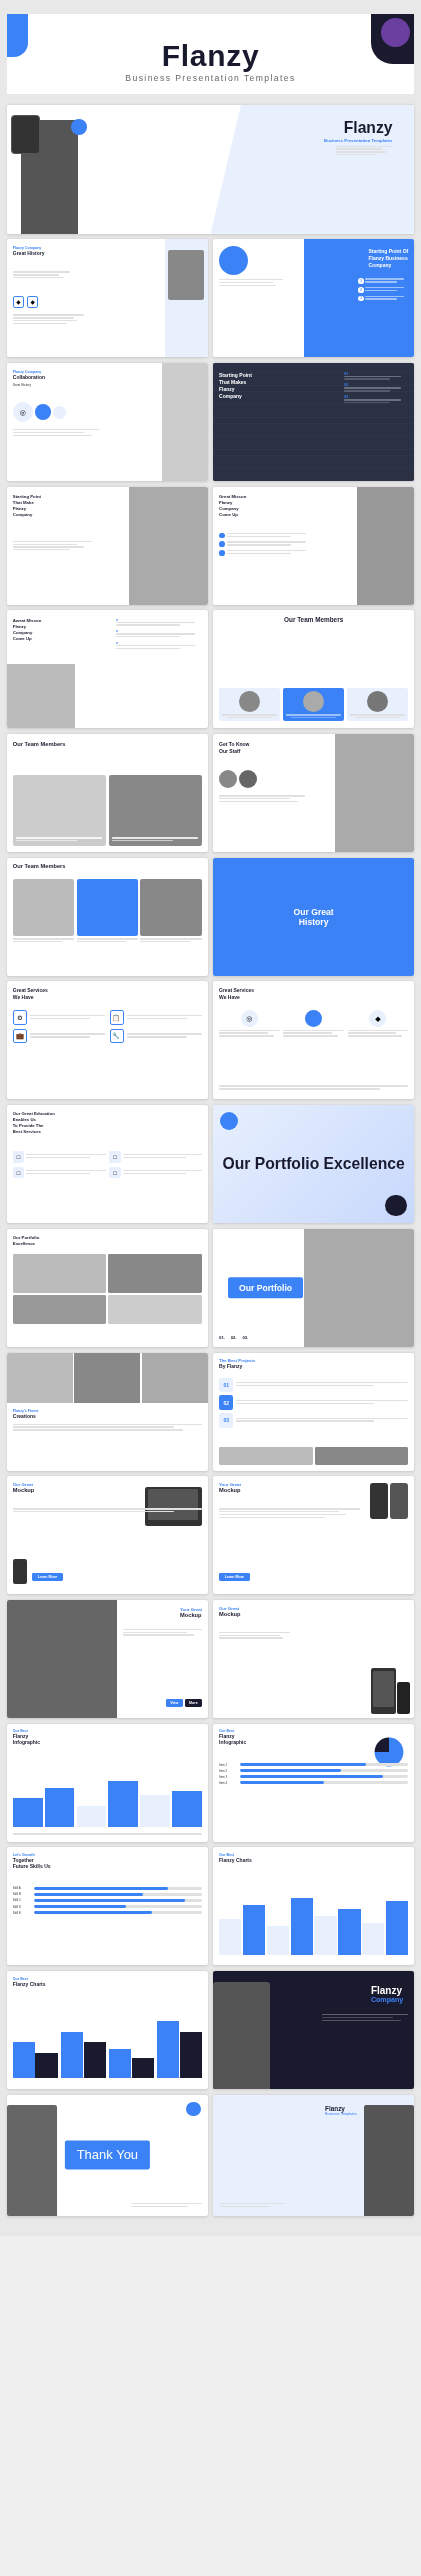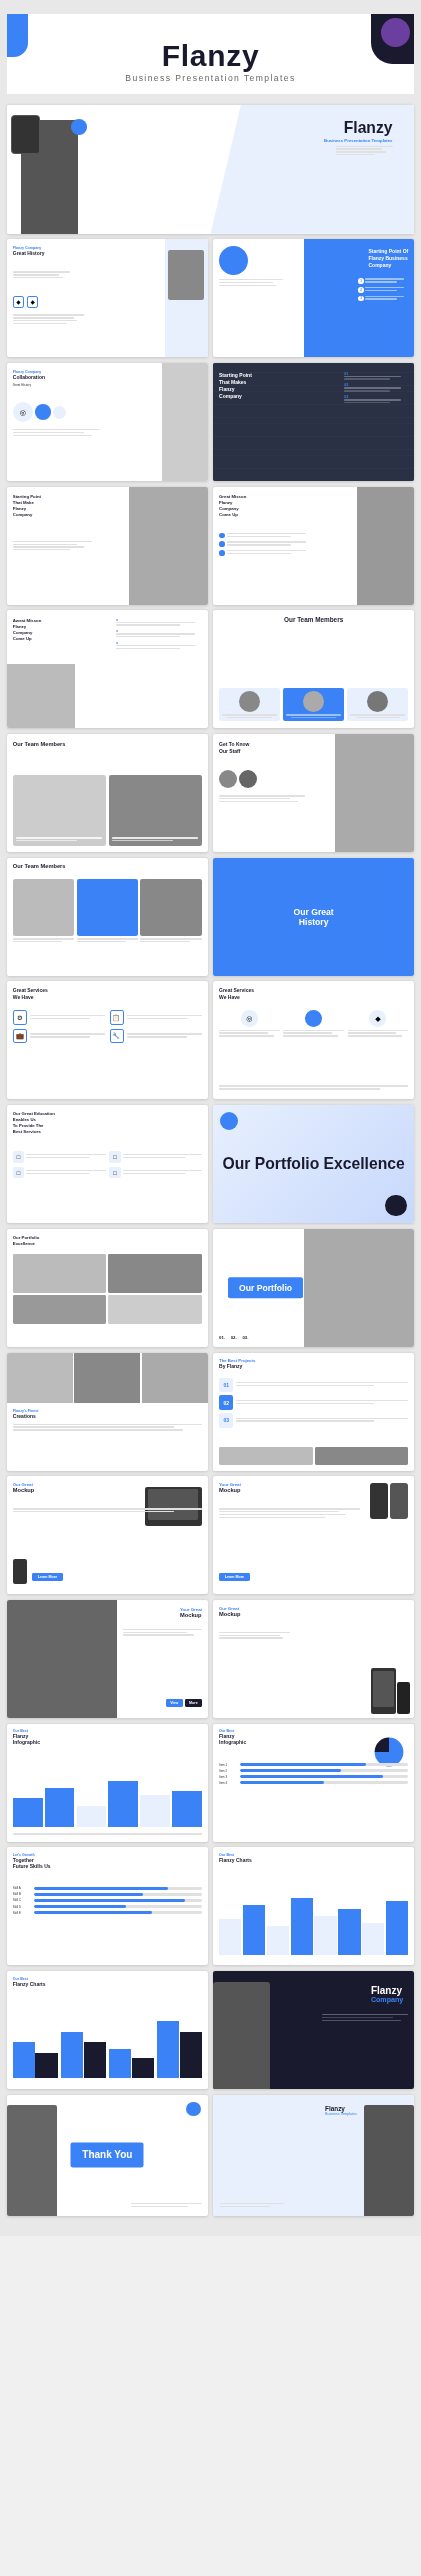--- a/index.html
+++ b/index.html
@@ -1049,21 +1049,21 @@
   </div>
 
   <div class="final-row">
 
     <div class="slide contact-slide">
       <div class="slide-inner">
 
         <div style="position:absolute; left:0; bottom:0; width:50px; height:111px; background:#666; border-radius:2.1px 2.1px 0 0;"></div>
 
         <div style="position:absolute; left:50%; top:50%; transform:translate(-50%,-50%); background:#3b82f6; color:#fff; padding:7.1px 11.4px; border-radius:2.1px; text-align:center; z-index:2;">
-          <div style="font-size:10px; font-weight:700;">Thank You</div>
+          <div style="font-size:13px; font-weight:400;">Thank You</div>
         </div>
 
         <div style="position:absolute; top:7.1px; right:7.1px; width:14.3px; height:14.3px; background:#3b82f6; border-radius:50%;"></div>
 
         <div style="position:absolute; bottom:7.1px; right:5.7px; width:71px;">
           <div class="text-line" style="width:71px;"></div>
           <div class="text-line" style="width:57px;"></div>
         </div>
       </div>
     </div>

